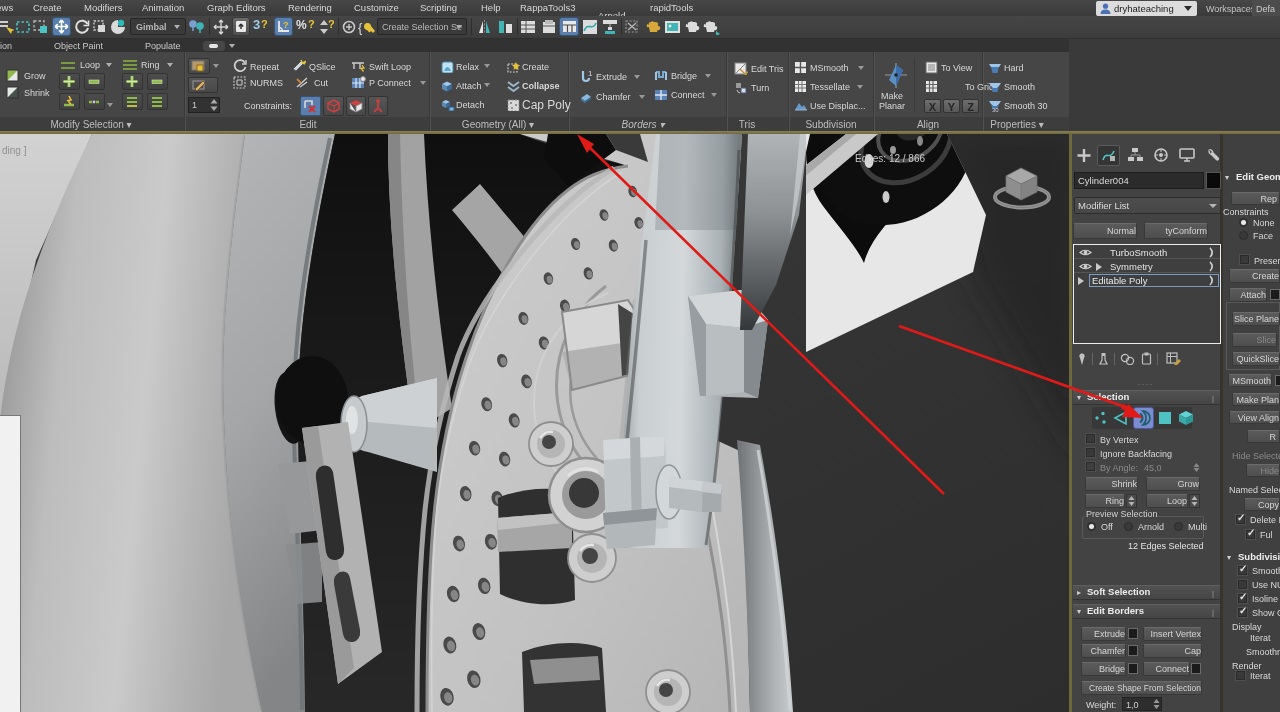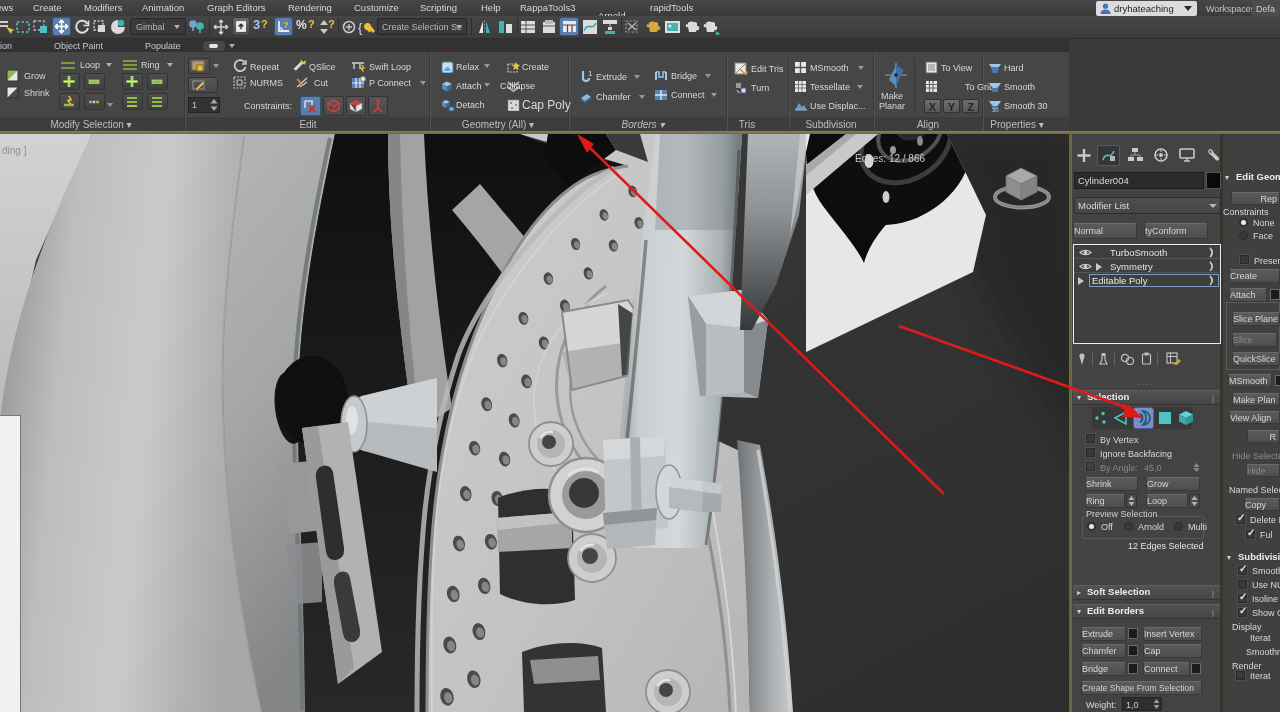--- a/index.html
+++ b/index.html
@@ -1,19 +1,19 @@
 <!DOCTYPE html>
 <html><head><meta charset="utf-8"><style>
 *{margin:0;padding:0;box-sizing:border-box;}
 html,body{width:1280px;height:712px;overflow:hidden;background:#3c3c3c;
  font-family:"Liberation Sans",sans-serif;}
 .ab{position:absolute;}
 .t{position:absolute;white-space:nowrap;color:#d2d2d2;font-size:9px;line-height:12px;}
 .btn{position:absolute;background:linear-gradient(#5b5b5b,#4e4e4e);border:1px solid #383838;
- border-top-color:#6a6a6a;border-radius:2px;color:#d6d6d6;font-size:9px;text-align:left;}
+ border-top-color:#6a6a6a;border-radius:2px;color:#d6d6d6;font-size:9px;text-align:right;}
 .btn2{position:absolute;background:#525252;border:1px solid #333;border-radius:2px;
  color:#d0d0d0;font-size:9px;text-align:center;}
 .chk{position:absolute;width:9px;height:9px;background:#393939;border:1px solid #2a2a2a;
  box-shadow:0 0 0 1px #4f4f4f;}
 .rad{position:absolute;width:9px;height:9px;background:#393939;border:1px solid #2a2a2a;
  border-radius:50%;}
 .rdot{position:absolute;width:5px;height:5px;background:#e8e8e8;border-radius:50%;}
 .sbox{position:absolute;width:10px;height:11px;background:#1b1b1b;border:1px solid #6a6a6a;}
 </style></head><body>
 <div class="ab" style="left:0;top:0;width:1280px;height:16px;background:linear-gradient(#474747,#3a3a3a);"></div>
@@ -61,21 +61,21 @@
   </svg>
 <svg class="ab" style="left:92px;top:19px" width="16" height="16" viewBox="0 0 16 16">
     <rect x="2" y="2" width="9" height="9" fill="none" stroke="#cfcfcf" stroke-width="1.4" stroke-dasharray="2 1.6"></rect>
     <rect x="6" y="6" width="7" height="7" fill="#d8d8d8"></rect>
   </svg>
 <svg class="ab" style="left:110px;top:19px" width="17" height="16" viewBox="0 0 17 16">
     <path d="M8 1 A7 7 0 1 0 15 8 L8 8 Z" fill="#dadada"></path>
     <circle cx="11" cy="4" r="3.2" fill="#2fb8b8"></circle>
   </svg>
 <div class="ab" style="left:130px;top:18px;width:56px;height:17px;background:#3a3a3a;border:1px solid #262626;border-radius:2px;"></div>
-<div class="t" style="left:136px;top:21px;font-size:9px;color:#b8b8b8;font-weight:normal;">Gimbal</div>
+<div class="t" style="left:136px;top:21px;font-size:9px;color:#b8b8b8;font-weight:bold;">Gimbal</div>
 <div class="ab" style="left:174px;top:25px;width:0;height:0;border-left:3.5px solid transparent;border-right:3.5px solid transparent;border-top:4px solid #b0b0b0;"></div>
 <svg class="ab" style="left:189px;top:19px" width="17" height="16" viewBox="0 0 17 16">
     <path d="M4 2 a3 3 0 0 1 0 6 a3 3 0 0 1 0-6 M4 8 v4" stroke="#7aa0d0" stroke-width="1.6" fill="#7aa0d0"></path>
     <path d="M11 4 a3 3 0 0 1 0 6 a3 3 0 0 1 0-6 M11 10 v4" stroke="#3fb5b5" stroke-width="1.6" fill="#3fb5b5"></path>
   </svg>
 <div class="ab" style="left:209px;top:18px;width:1px;height:17px;background:#2e2e2e;"></div>
 <svg class="ab" style="left:213px;top:19px" width="16" height="16" viewBox="0 0 16 16">
     <path d="M8 1 v14 M1 8 h14 M8 1 l-2 2.4 M8 1 l2 2.4 M8 15 l-2-2.4 M8 15 l2-2.4 M1 8 l2.4-2 M1 8 l2.4 2 M15 8 l-2.4-2 M15 8 l-2.4 2" stroke="#d5d5d5" stroke-width="1.4" fill="none"></path>
   </svg>
 <div class="ab" style="left:232px;top:17px;width:18px;height:19px;background:linear-gradient(#6a6a6a,#4e4e4e);border:1px solid #383838;border-radius:3px;"></div>
@@ -353,21 +353,21 @@
   </svg>
 <div class="t" style="left:456px;top:99px;font-size:9px;color:#d8d8d8;font-weight:normal;">Detach</div>
 <svg class="ab" style="left:506px;top:60px" width="15" height="13" viewBox="0 0 15 13">
     <rect x="2" y="4" width="9" height="8" fill="none" stroke="#cfcfcf" stroke-width="1.2" stroke-dasharray="1.8 1.4"></rect>
     <path d="M10 2 l1.2 2.6 2.8.4 -2 2 .5 2.8 -2.5-1.3 -2.5 1.3 .5-2.8 -2-2 2.8-.4 Z" fill="#e8c33a"></path>
   </svg>
 <div class="t" style="left:522px;top:61px;font-size:9px;color:#d8d8d8;font-weight:normal;">Create</div>
 <svg class="ab" style="left:506px;top:79px" width="15" height="13" viewBox="0 0 15 13">
     <path d="M2 3 L7.5 7 13 3 M2 8 L7.5 12 13 8" stroke="#9ab5c9" stroke-width="2" fill="none"></path>
   </svg>
-<div class="t" style="left:500px;top:80px;font-size:9px;color:#d8d8d8;font-weight:normal;text-align:center;">Collapse</div>
+<div class="t" style="left:522px;top:80px;font-size:9px;color:#d8d8d8;font-weight:bold;text-align:center;">Collapse</div>
 <svg class="ab" style="left:506px;top:98px" width="15" height="13" viewBox="0 0 15 13">
     <rect x="2" y="2" width="11" height="11" fill="#d8d8d8" stroke="#888" stroke-dasharray="2 1.5"></rect>
     <circle cx="5" cy="5" r="1" fill="#777"></circle>
     <circle cx="10" cy="7" r="1" fill="#777"></circle>
     <circle cx="6" cy="10" r="1" fill="#777"></circle>
   </svg>
 <div class="t" style="left:522px;top:99px;font-size:12px;color:#d8d8d8;font-weight:normal;">Cap Poly</div>
 <svg class="ab" style="left:579px;top:69px" width="14" height="14" viewBox="0 0 14 14">
     <path d="M4 2 v7 a3 3 0 0 0 6 0" stroke="#9ec6e8" stroke-width="2.2" fill="none"></path>
     <text x="9" y="7" font-size="8" fill="#d8d8d8">1</text>

